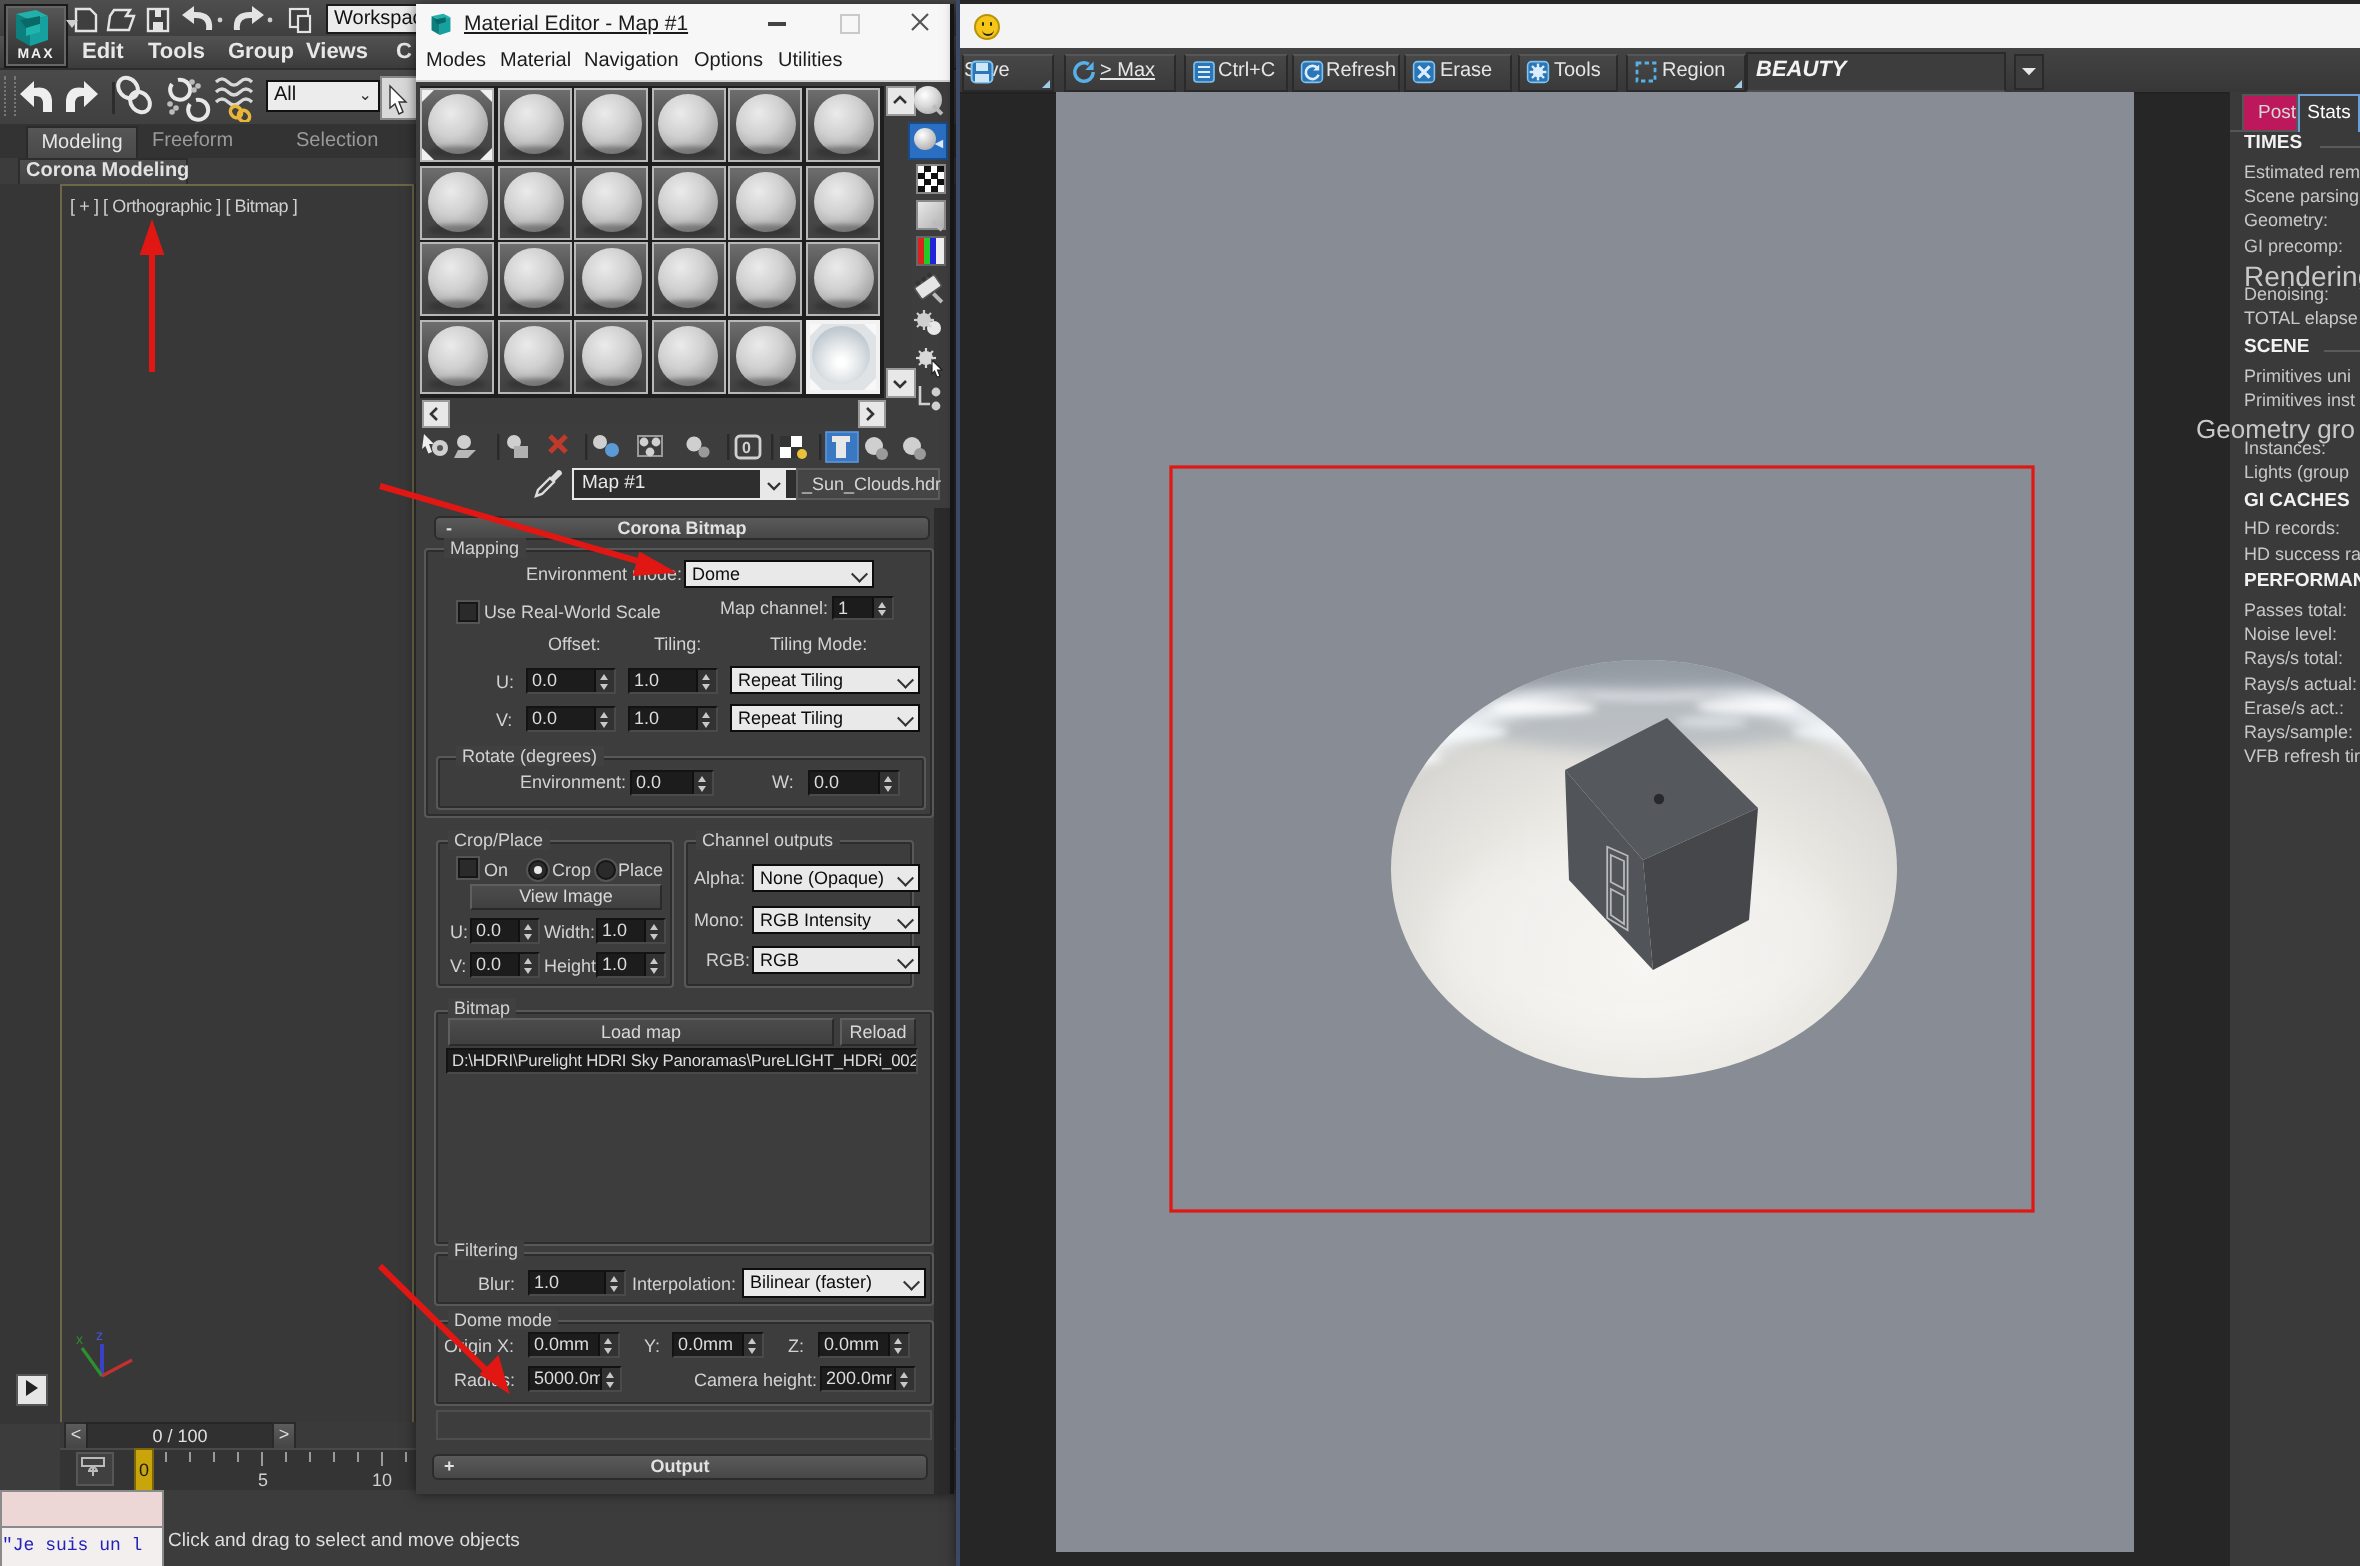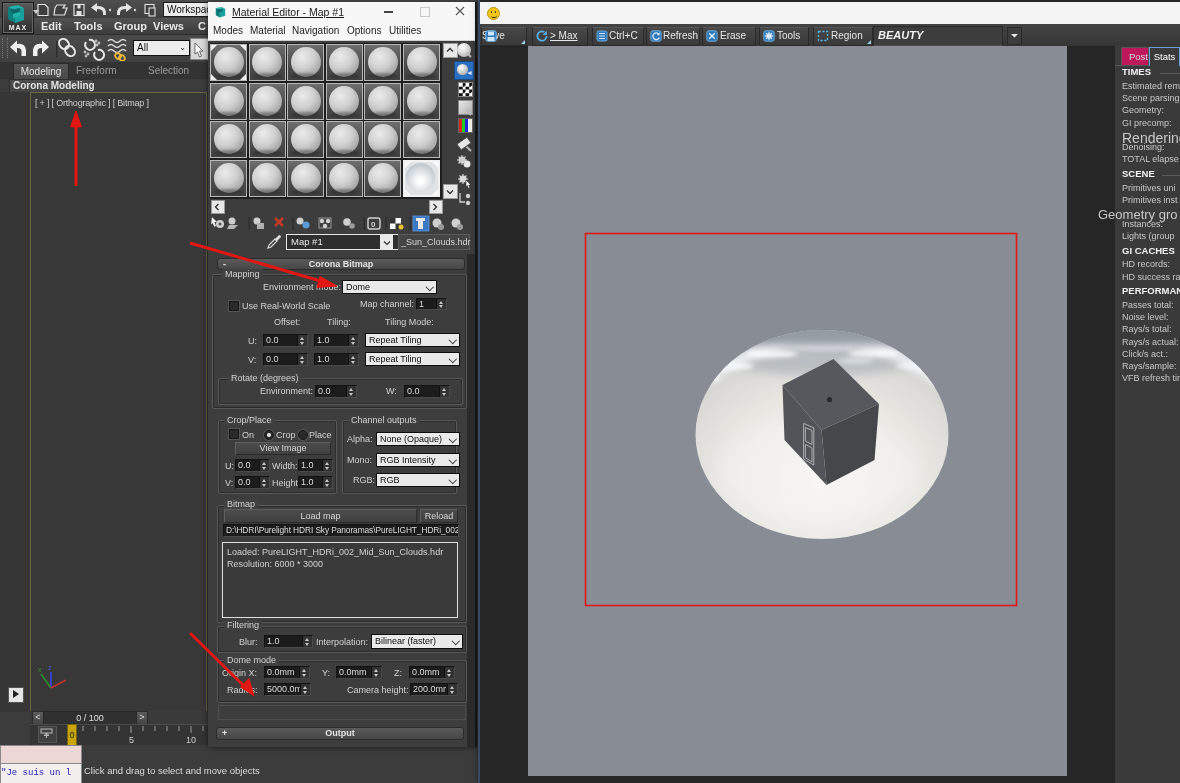--- a/index.html
+++ b/index.html
@@ -510,24 +510,20 @@
   <div class="lbl" style="left:139px;top:453px;">Mono:</div>
   <div class="dd" style="left:168px;top:451px;width:76px;height:12px;">RGB Intensity<span class="chv"></span></div>
   <div class="lbl" style="left:145px;top:473px;">RGB:</div>
   <div class="dd" style="left:168px;top:471px;width:76px;height:12px;">RGB<span class="chv"></span></div>
 
   <div class="grp2" style="left:9px;top:503px;width:248px;height:116px;"></div>
   <div class="glabel" style="left:16px;top:497px;">Bitmap</div>
   <div class="btn" style="left:16px;top:507px;width:191px;height:12px;line-height:12px;">Load map</div>
   <div class="btn" style="left:212px;top:507px;width:36px;height:12px;line-height:12px;">Reload</div>
   <div class="spin" style="left:15px;top:522px;width:230px;height:11px;white-space:nowrap;overflow:hidden;font-size:8.4px;letter-spacing:-0.1px;">D:\HDRI\Purelight HDRI Sky Panoramas\PureLIGHT_HDRi_002_</div>
-  <div class="abs" style="left:14px;top:540px;width:234px;height:74px;background:#3a3a3a;border:1px solid #e0e0e0;">
-    <div class="lbl" style="left:4px;top:4px;">Loaded: PureLIGHT_HDRi_002_Mid_Sun_Clouds.hdr</div>
-    <div class="lbl" style="left:4px;top:16px;">Resolution: 6000 * 3000</div>
-  </div>
 
   <div class="grp2" style="left:9px;top:624px;width:248px;height:25px;"></div>
   <div class="glabel" style="left:16px;top:618px;">Filtering</div>
   <div class="lbl" style="left:31px;top:635px;">Blur:</div>
   <div class="spin" style="left:56px;top:633px;width:43px;height:11px;">1.0<span class="ar">
           <i class="u"></i>
           <i class="d"></i>
         </span></div>
   <div class="lbl" style="left:108px;top:635px;">Interpolation:</div>
   <div class="dd" style="left:163px;top:632px;width:84px;height:13px;">Bilinear (faster)<span class="chv"></span></div>
@@ -730,21 +726,21 @@
   <div class="abs" style="left:644px;top:245.0px;color:#f2f2f2;font-size:9.5px;font-weight:bold;white-space:nowrap;">GI CACHES</div>
 
   <div class="abs" style="left:644px;top:259.4px;color:#c8c8c8;font-size:9px;white-space:nowrap;">HD records:</div>
   <div class="abs" style="left:644px;top:271.6px;color:#c8c8c8;font-size:9px;white-space:nowrap;">HD success ra</div>
   <div class="abs" style="left:644px;top:285.4px;color:#f2f2f2;font-size:9.5px;font-weight:bold;white-space:nowrap;">PERFORMANC</div>
 
   <div class="abs" style="left:644px;top:300.0px;color:#c8c8c8;font-size:9px;white-space:nowrap;">Passes total:</div>
   <div class="abs" style="left:644px;top:312.2px;color:#c8c8c8;font-size:9px;white-space:nowrap;">Noise level:</div>
   <div class="abs" style="left:644px;top:324.4px;color:#c8c8c8;font-size:9px;white-space:nowrap;">Rays/s total:</div>
   <div class="abs" style="left:644px;top:336.6px;color:#c8c8c8;font-size:9px;white-space:nowrap;">Rays/s actual:</div>
-  <div class="abs" style="left:644px;top:348.8px;color:#c8c8c8;font-size:9px;white-space:nowrap;">Click/s act.:</div>
+  <div class="abs" style="left:644px;top:348.8px;color:#c8c8c8;font-size:9px;white-space:nowrap;">Erase/s act.:</div>
   <div class="abs" style="left:644px;top:361.0px;color:#c8c8c8;font-size:9px;white-space:nowrap;">Rays/sample:</div>
   <div class="abs" style="left:644px;top:373.2px;color:#c8c8c8;font-size:9px;white-space:nowrap;">VFB refresh tir</div>
   </div>
 </div>
 
 <svg class="abs" style="left:0;top:0;z-index:60;pointer-events:none;" width="1180" height="783" viewBox="0 0 1180 783">
   <g stroke="#e01713" fill="#e01713">
     <line x1="76" y1="186" x2="76" y2="126" stroke-width="3"></line>
     <path d="M76 111 L70.5 127 L81.5 127 Z"></path>
     <line x1="190" y1="243" x2="324" y2="282" stroke-width="3"></line>

